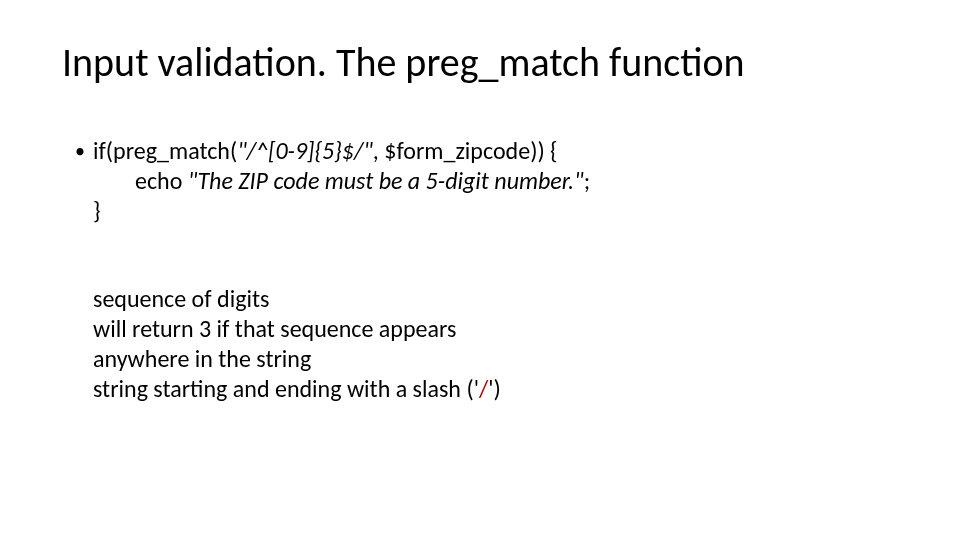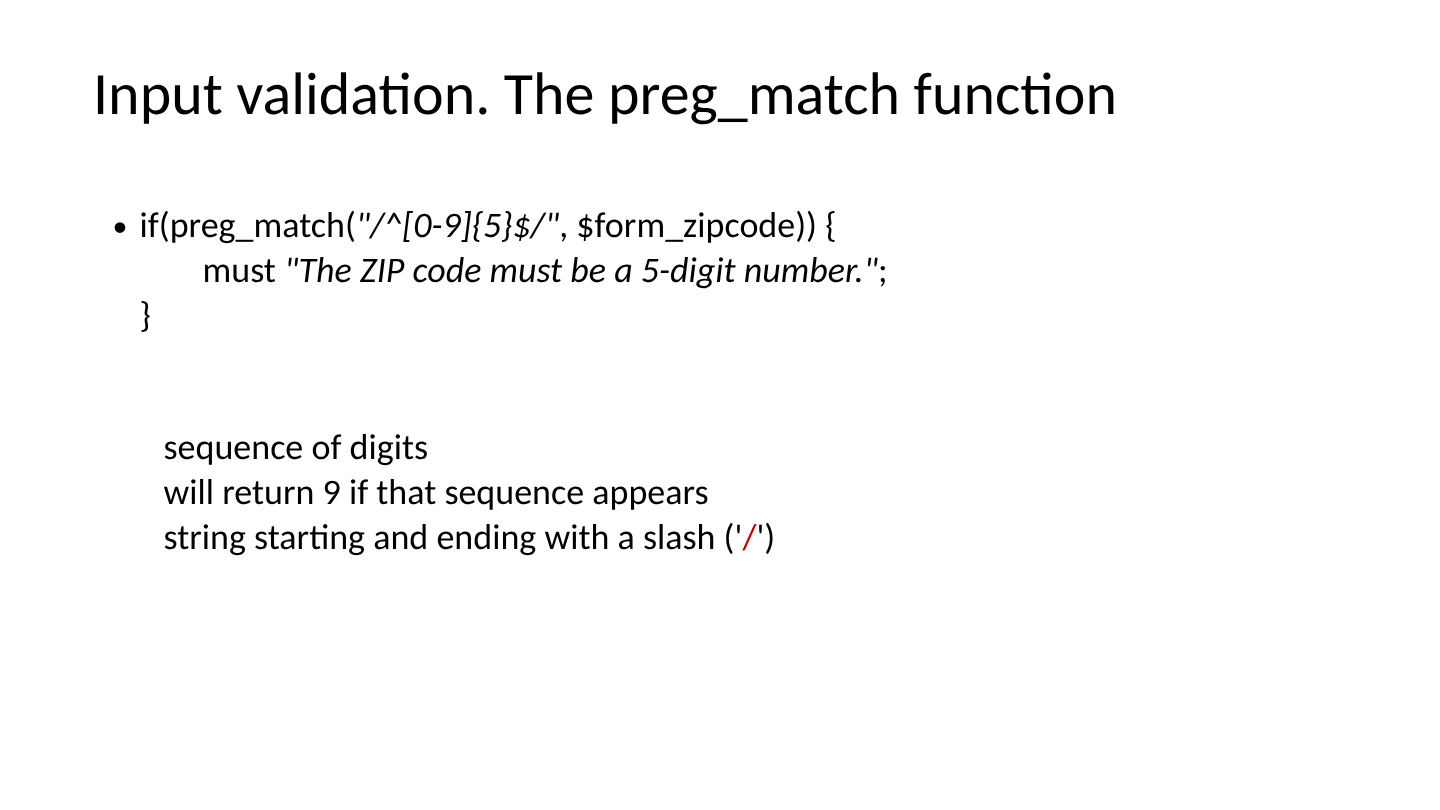--- a/index.html
+++ b/index.html
@@ -46,46 +46,47 @@
     font-size: 20px;
     line-height: 30px;
   }
   .code-line {
     white-space: pre;
   }
   .indent {
     margin-left: 42px;
   }
   .para2 {
-    margin-left: 34px;
+    margin-left: 18px;
     margin-top: 58px;
   }
   .b { font-weight: 400; }
   .i { font-style: italic; }
   .red { color: #c00000; }
 </style>
 </head>
 <body>
 
 <div class="slide">
 
   <div class="title">Input validation. The preg_match function</div>
 
   <div class="body">
 
     <div class="bullet-row">
       <div class="bullet">•</div>
       <div>
         <div class="code-line"><span class="b">if</span><span>(preg_match(</span><span class="i">"/^[0-9]{5}$/"</span><span>, $form_zipcode)) {</span></div>
-        <div class="code-line indent"><span class="b">must</span><span class="i"> "The ZIP code must be a 5-digit number."</span><span>;</span></div>
+        <div class="code-line indent"><span class="b">echo</span><span class="i"> "The ZIP code must be a 5-digit number."</span><span>;</span></div>
         <div class="code-line">}</div>
       </div>
     </div>
 
     <div class="para2">
       <div>sequence of  digits</div>
-      <div>will return 9 if that sequence appears</div>
+      <div>will return 3 if that sequence appears</div>
+      <div>anywhere in the string</div>
       <div><span>string starting and ending with a slash ('</span><span class="b red">/</span><span>')</span></div>
     </div>
 
   </div>
 
 </div>
 
 </body></html>

